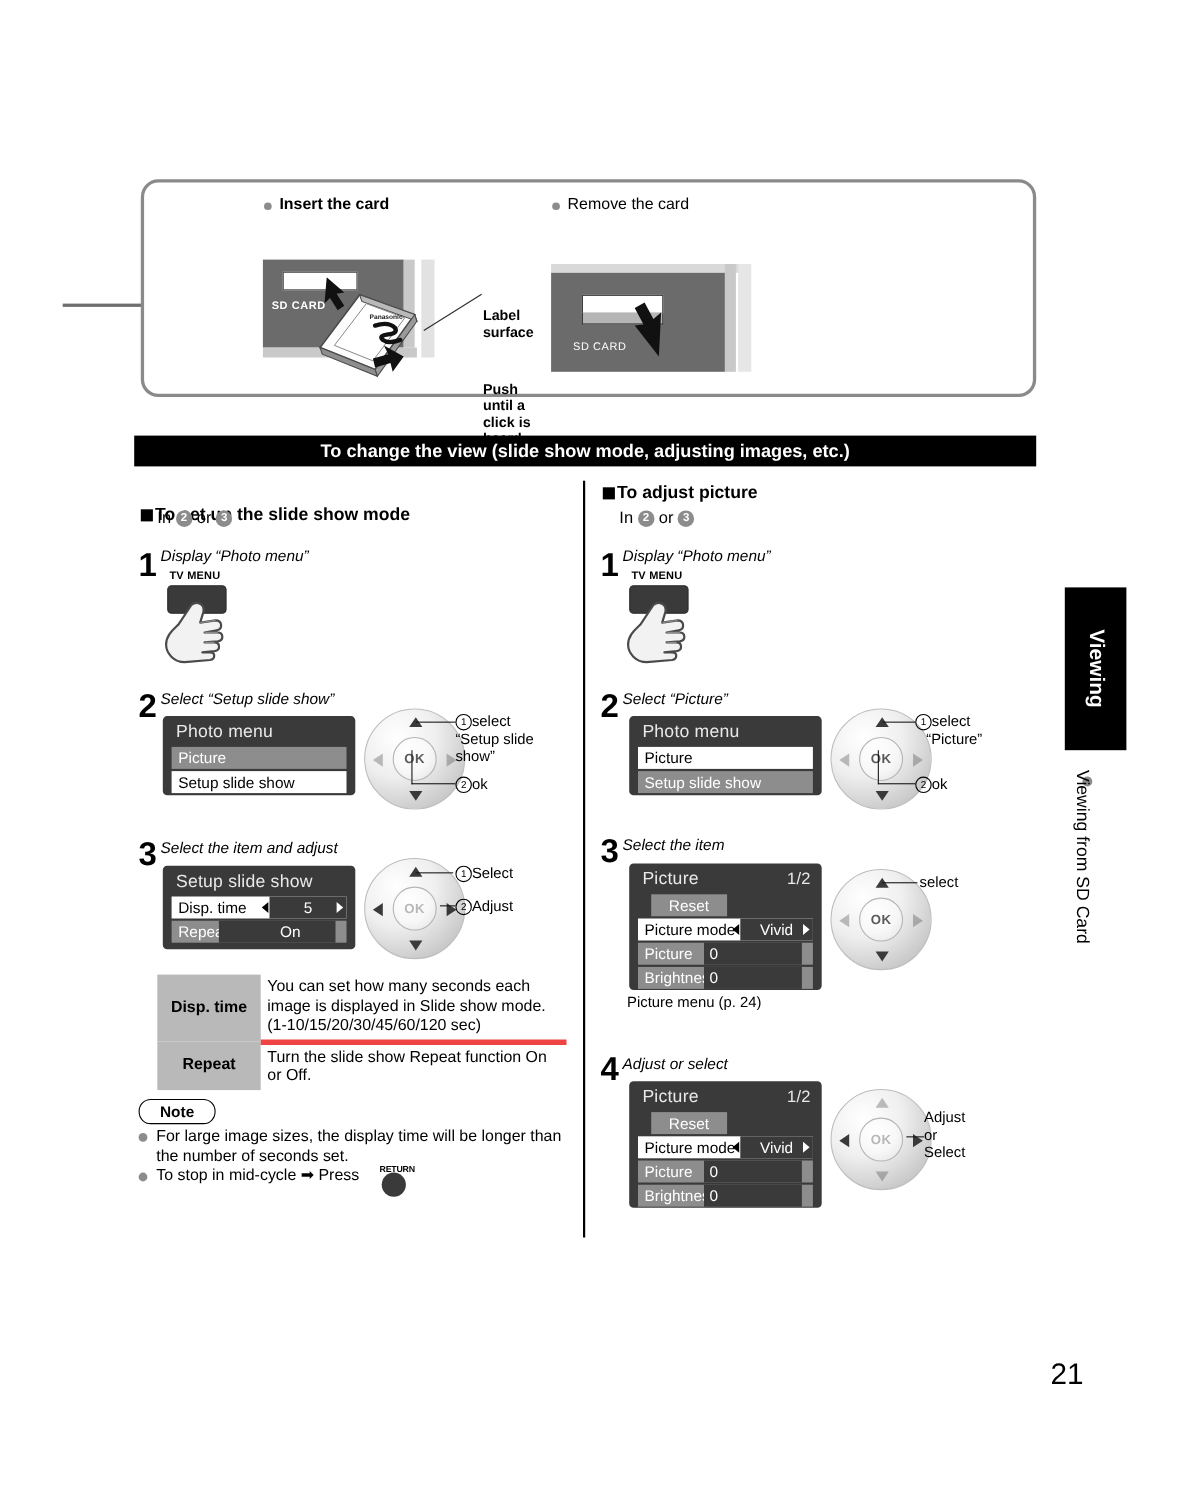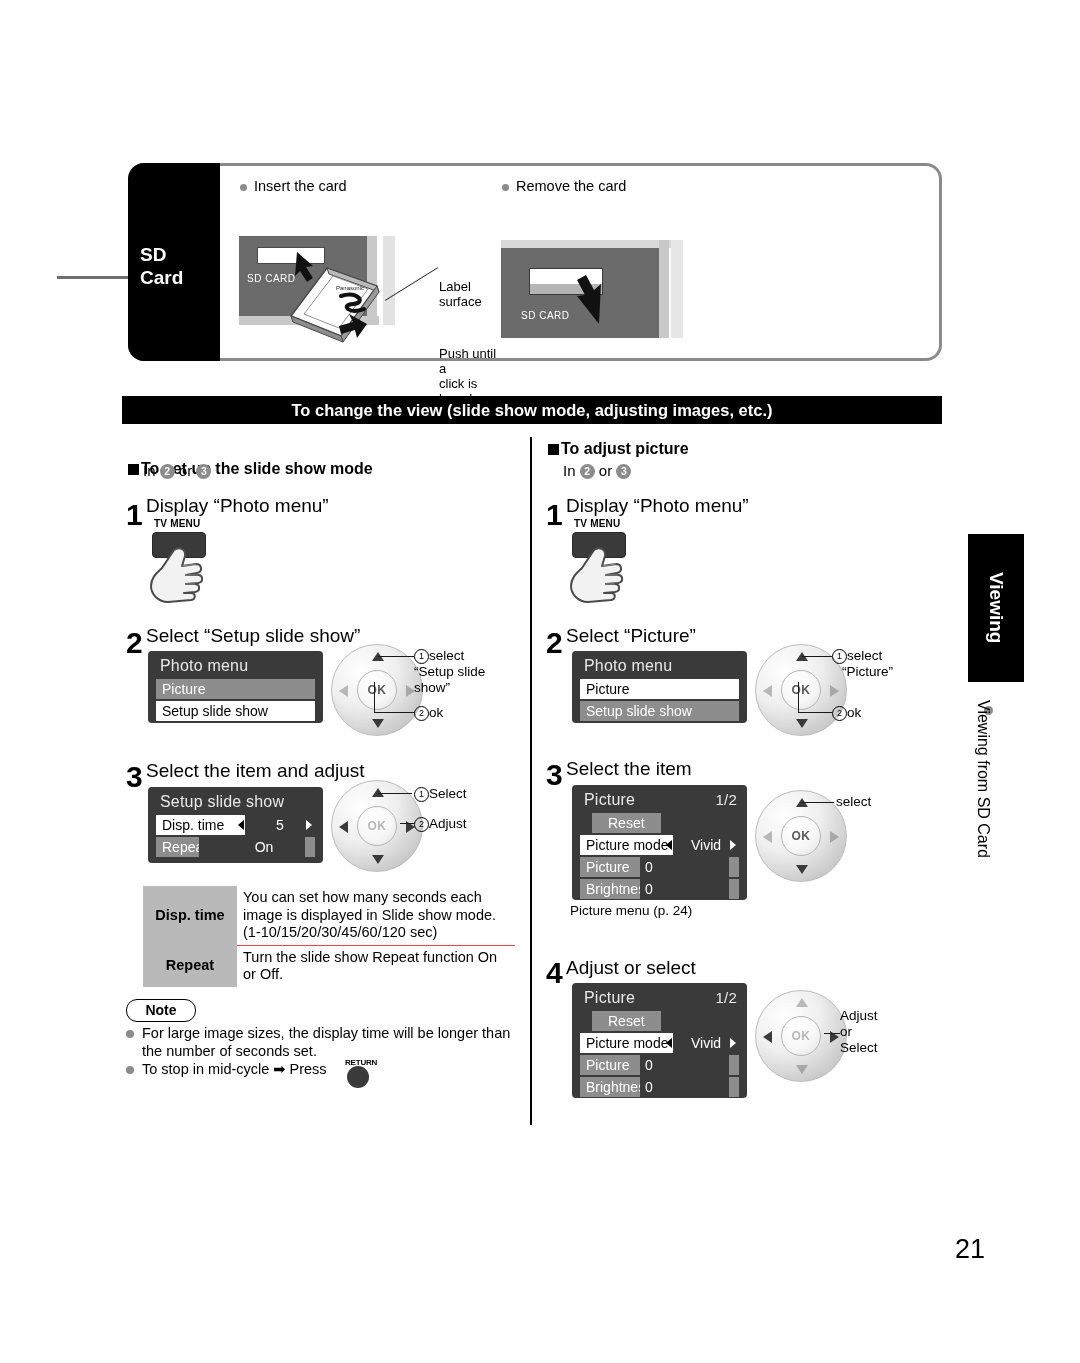--- a/index.html
+++ b/index.html
@@ -45,21 +45,21 @@
   }
   #sd-rule {
     position: absolute;
     left: 57px;
     top: 276px;
     width: 72px;
     height: 3px;
     background: #6f6f6f;
   }
 
-  .col-insert { position: absolute; left: 108px; top: 12px; width: 260px; }
+  .col-insert { position: absolute; left: 108px; top: 12px; width: 260px; font-weight: bold; }
   .col-remove { position: absolute; left: 370px; top: 12px; width: 230px; }
   .col-compliant { position: absolute; left: 600px; top: 12px; width: 210px; }
 
   .bul {
     position: relative;
     padding-left: 15px;
     font-size: 14.5px;
     line-height: 17.5px;
   }
   .bul:before {
@@ -155,22 +155,23 @@
   }
 
   .stepnum {
     position: absolute;
     font-size: 30px;
     font-weight: bold;
     font-family: "Liberation Sans", sans-serif;
   }
   .steptext {
     position: absolute;
-    font-size: 19px;
+    font-size: 14px;
     line-height: 17px;
+    font-style: italic;
   }
 
   
   .tvmenu-wrap { position: absolute; width: 110px; height: 90px; }
   .tvmenu-label {
     position: absolute; left: 8px; top: 0;
     font-size: 10px; font-weight: bold;
     letter-spacing: .2px;
     text-align: right;
   }
@@ -289,21 +290,21 @@
     border-collapse: collapse;
     font-size: 14.5px;
   }
   #desc-table td { vertical-align: middle; padding: 3px 6px; line-height: 17.5px; }
   #desc-table td.key {
     width: 82px;
     background: #b9b9b9;
     font-weight: bold;
     text-align: center;
   }
-  #desc-table tr.r1 td.val { border-bottom: 1px solid #ef4444; }
+  #desc-table tr.r1 td.val { border-bottom: 5px solid #ef4444; }
 
   
   #note-badge {
     position: absolute;
     left: 126px;
     top: 999px;
     width: 68px; height: 21px;
     border: 1.5px solid #000;
     border-radius: 11px;
     font-weight: bold;
@@ -385,24 +386,20 @@
     font-size: 27px;
   }
 </style>
 </head>
 <body>
 
 <div id="sd-rule"></div>
 
 <div id="sd-box">
 
-  <div id="sd-tab">
-    <div>SD</div>
-    <div>Card</div>
-  </div>
 
   <div class="col-insert">
     <div class="bul">Insert the card</div>
 
     <div class="illus" style="left:0px; top:58px; width:260px; height:112px;">
       <div class="slotbody" style="left:0px; top:0px; width:128px; height:80px;"></div>
       <div class="slotedge" style="left:0px; top:80px; width:140px; height:9px;"></div>
       <div class="slotedge" style="left:128px; top:0px; width:10px; height:80px;"></div>
       <div class="slotedge" style="left:144px; top:0px; width:12px; height:89px; background:#e2e2e2;"></div>
       <div class="slotmouth" style="left:18px; top:11px; width:66px; height:15px;"></div>

